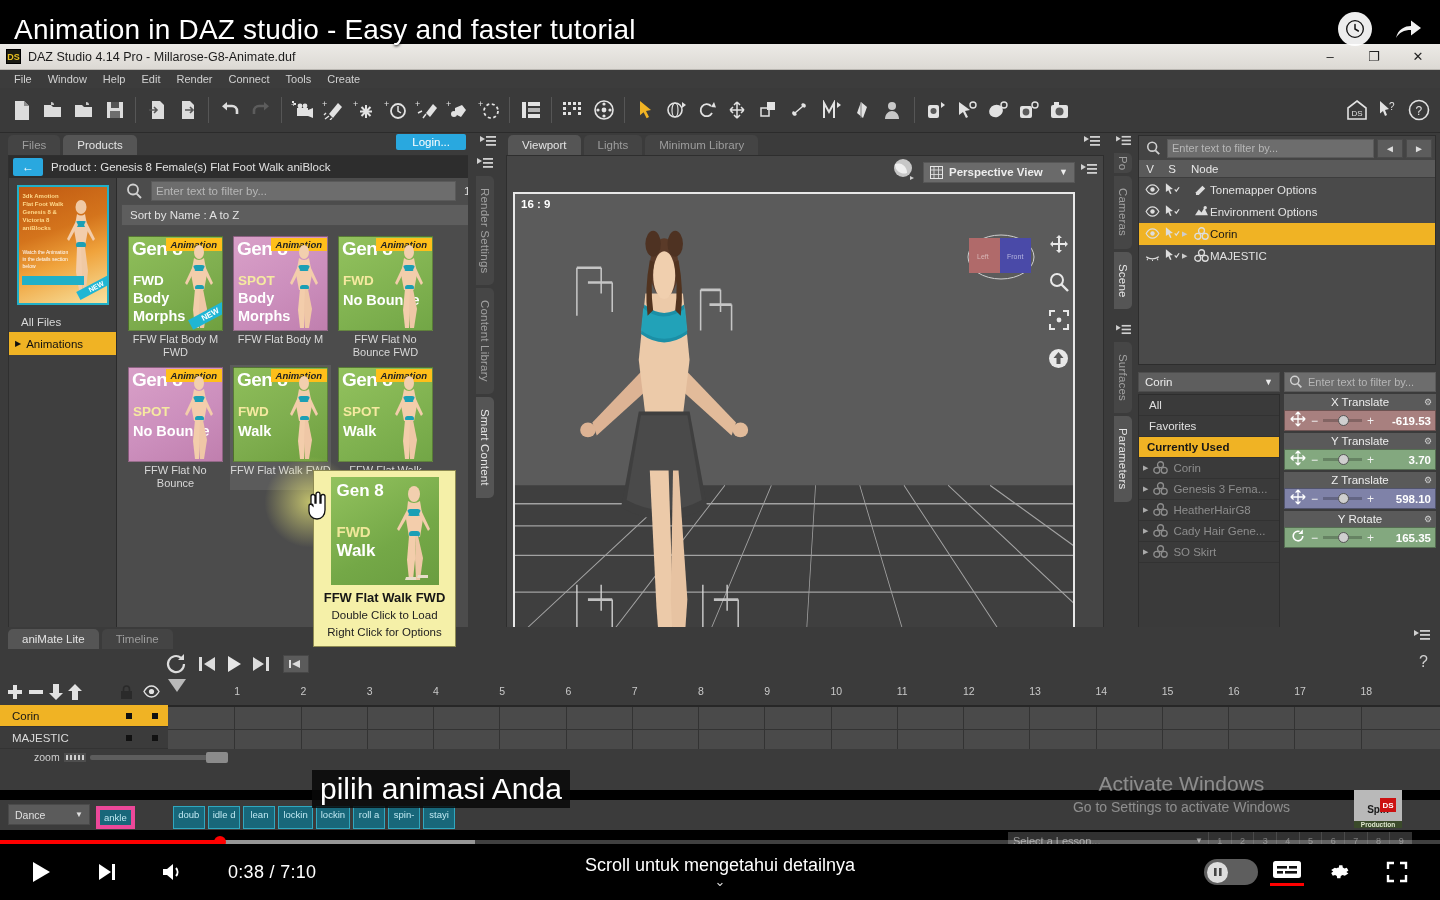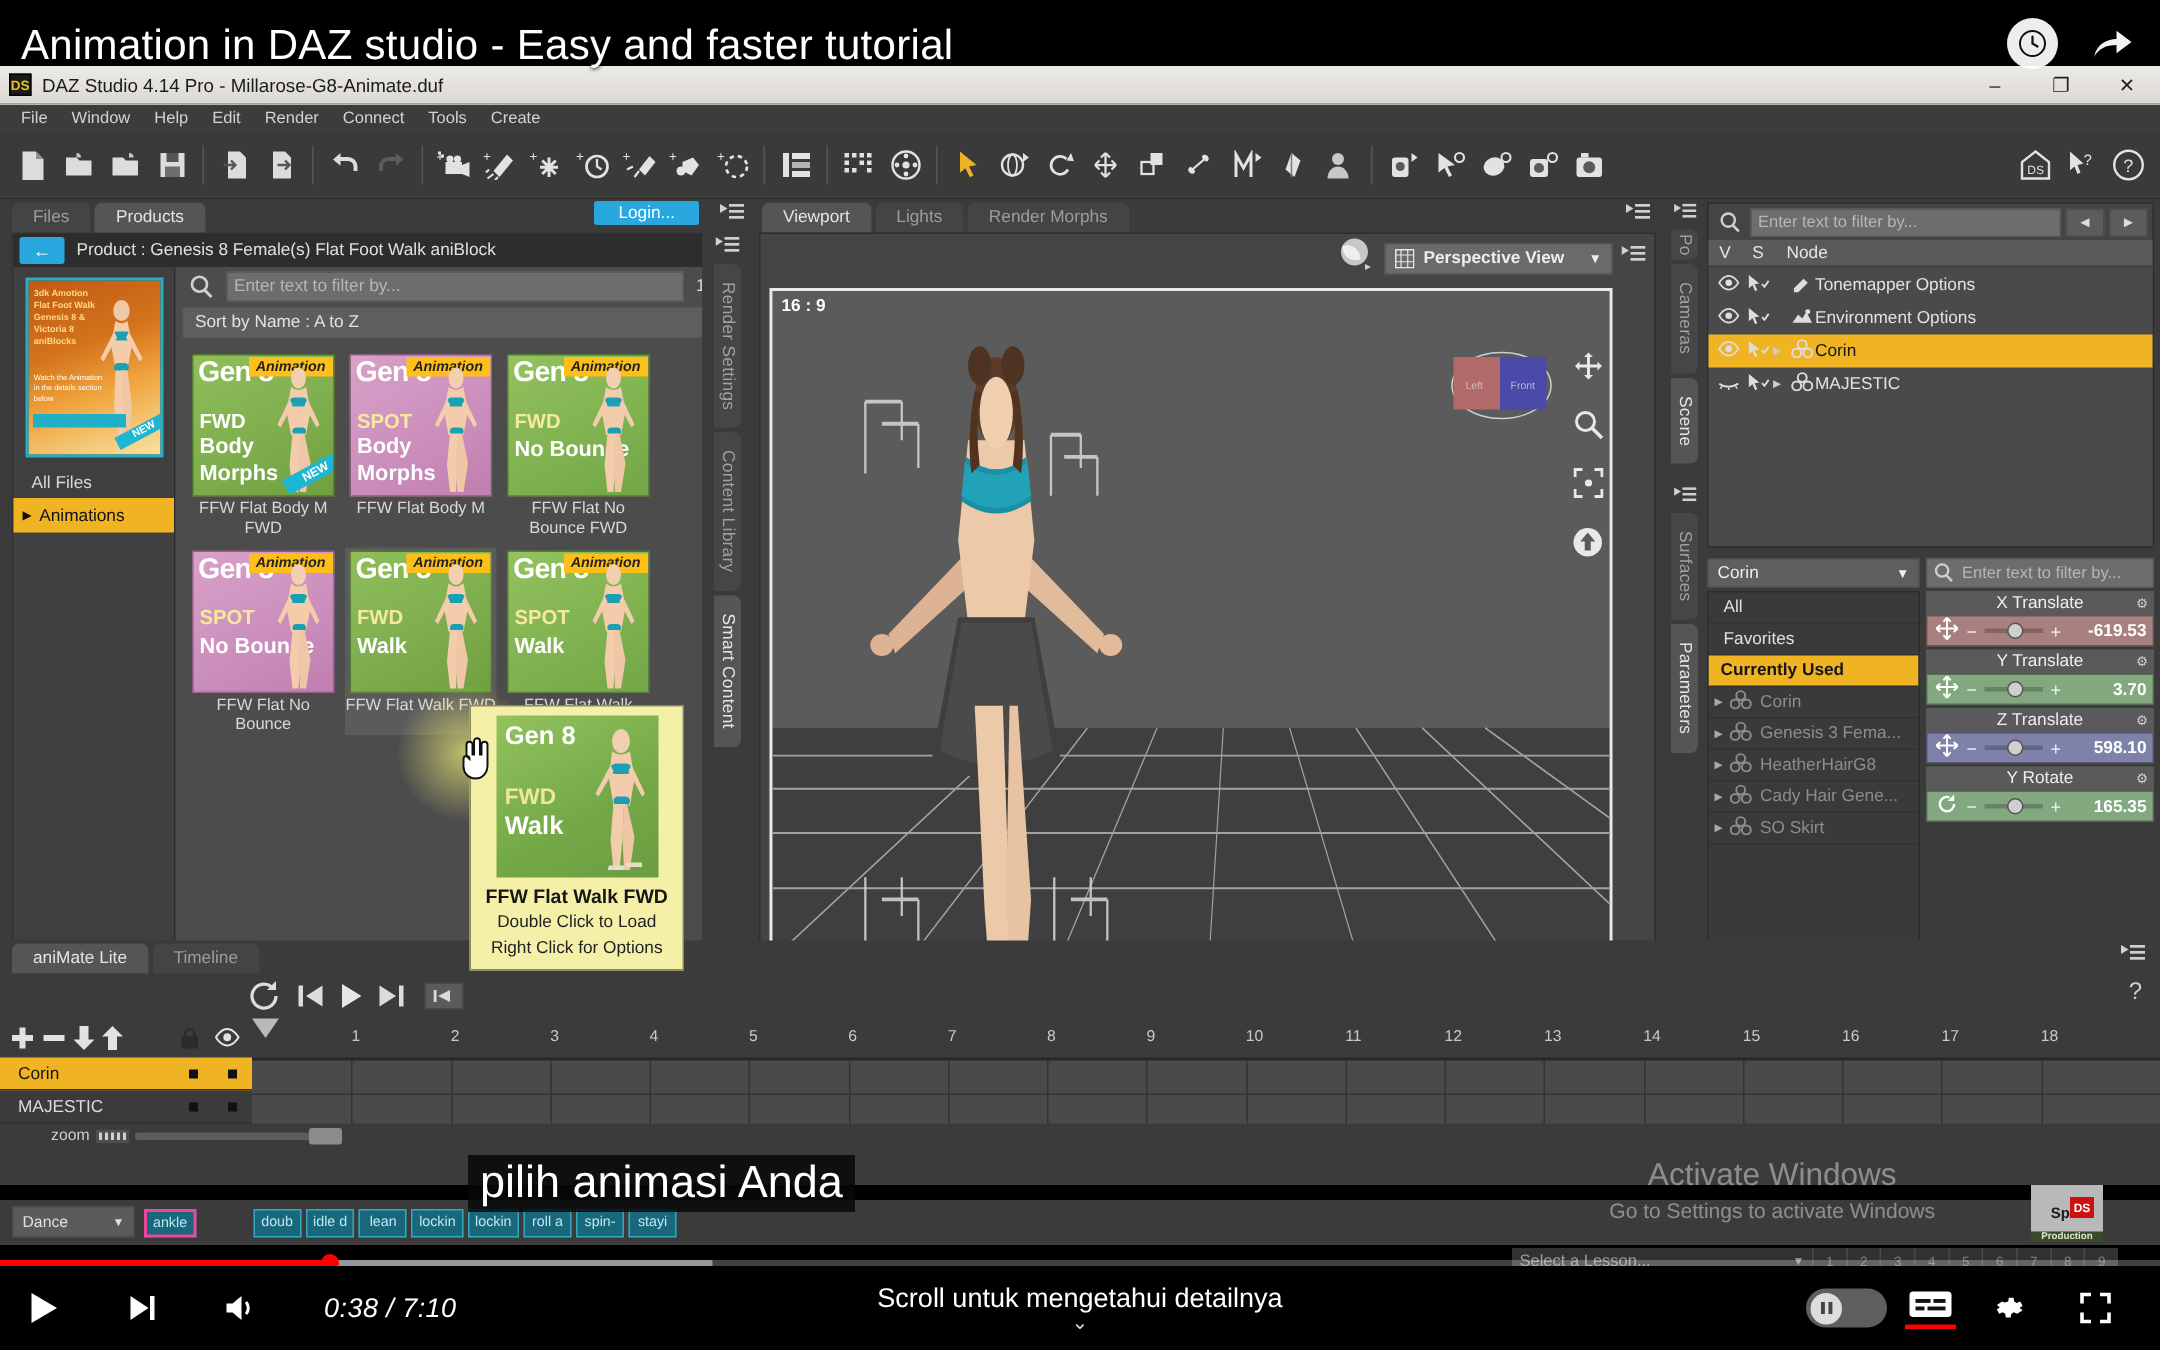--- a/index.html
+++ b/index.html
@@ -191,21 +191,21 @@
   .lesson-bar { position:absolute; left:1008px; top:832px; width:404px; height:17px; display:flex; z-index:53; background:rgba(90,90,90,.55);}
   .lesson-dd { width:200px; display:flex; align-items:center; padding:0 5px; font-size:11px; color:rgba(235,235,235,.55);}
   .lesson-dd .cv { margin-left:auto; font-size:8px;}
   .lesson-n { flex:1; border-left:1px solid rgba(255,255,255,.12); font-size:9px; color:rgba(230,230,230,.4); display:flex; align-items:center; justify-content:center;}
 
   .progress { position:absolute; left:0; bottom:56px; width:1440px; height:4px; background:rgba(255,255,255,.25); z-index:58;}
   .p-load { position:absolute; left:0; top:0; height:4px; width:33%; background:rgba(255,255,255,.45);}
   .p-play { position:absolute; left:0; top:0; height:4px; width:15.3%; background:#f00;}
   .p-knob { position:absolute; left:15.3%; top:-4px; width:12px;height:12px;border-radius:50%; background:#f00; margin-left:-6px;}
   .ctrlbar { position:absolute; left:0; bottom:0; width:1440px; height:56px; background:#000; z-index:58; display:flex; align-items:center; color:#fff;}
-  .cb-left { display:flex; align-items:center; gap:20px; padding-left:6px;font-style:italic;}
+  .cb-left { display:flex; align-items:center; gap:20px; padding-left:18px;}
   .cb-btn { width:46px; height:46px; display:flex; align-items:center; justify-content:center;}
   .timetxt { font-size:18px; margin-left:12px; letter-spacing:.3px;}
   .cb-center { position:absolute; left:0; right:0; text-align:center; pointer-events:none;}
   .scroll-txt { font-size:18px; color:#fff;}
   .scroll-chev { font-size:13px; color:#ddd; margin-top:-2px;}
   .cb-right { margin-left:auto; display:flex; align-items:center; gap:12px; padding-right:20px;}
   .toggle { width:54px; height:26px; border-radius:13px; background:#5e5e5e; display:flex; align-items:center; padding-left:3px;}
   .toggle .kn { width:21px;height:21px;border-radius:50%;background:#ddd; display:flex;align-items:center;justify-content:center;}
   .cc-btn { position:relative; display:flex; flex-direction:column; align-items:center;}
   .cc-underline { width:34px; height:3px; background:#f00; margin-top:3px;}
@@ -727,21 +727,21 @@
           <div class="sidetab">Content Library</div>
           <div class="sidetab active">Smart Content</div>
           <div class="st-arrows">▲<br>▼</div>
         </div>
       </div>
 
       <div class="center">
         <div class="vp-tabs">
           <div class="tab active">Viewport</div>
           <div class="tab">Lights</div>
-          <div class="tab">Render Morphs</div>
+          <div class="tab">Minimum Library</div>
           <div class="panel-ic" style="right:8px;">
             <svg width="16" height="14" viewBox="0 0 16 14">
                 <path d="M0 1l5 3-5 3z" fill="#d0d0d0"></path>
                 <rect x="6" y="1" width="10" height="1.8" fill="#d0d0d0"></rect>
                 <rect x="6" y="5" width="10" height="1.8" fill="#d0d0d0"></rect>
                 <rect x="6" y="9" width="10" height="1.8" fill="#d0d0d0"></rect>
               </svg>
           </div>
         </div>
 
@@ -1277,21 +1277,21 @@
     <div class="tt-s">Double Click to Load</div>
     <div class="tt-s">Right Click for Options</div>
   </div>
 
   <div style="position:absolute;left:0;top:800px;width:1440px;height:30px;background:#3b3b3b;z-index:40;">
     <div style="position:absolute;left:8px;top:4px;width:82px;height:21px;background:#5b5b5b;border:1px solid #4a4a4a;display:flex;align-items:center;padding:0 6px;font-size:10.5px;color:#e0e0e0;">
       <span>Dance</span>
       <span style="margin-left:auto;font-size:8px;">▼</span>
     </div>
     <div id="blocks" style="position:absolute;left:96px;top:6px;display:flex;gap:3px;">
-        <div style="background:#18677a;border:2px solid #ec4899;color:#bfe8f2;font-size:9.5px;padding:2px 4px;min-width:32px;text-align:center;">ankle</div>
+        <div style="background:#18677a;border:4px solid #ec4899;color:#bfe8f2;font-size:9.5px;padding:2px 4px;min-width:32px;text-align:center;">ankle</div>
         <div style="background:#18677a;border:1px solid #2fa8c0;color:#bfe8f2;font-size:9.5px;padding:2px 4px;min-width:32px;text-align:center;margin-left:35px;">doub</div>
         <div style="background:#18677a;border:1px solid #2fa8c0;color:#bfe8f2;font-size:9.5px;padding:2px 4px;min-width:32px;text-align:center;">idle d</div>
         <div style="background:#18677a;border:1px solid #2fa8c0;color:#bfe8f2;font-size:9.5px;padding:2px 4px;min-width:32px;text-align:center;">lean</div>
         <div style="background:#18677a;border:1px solid #2fa8c0;color:#bfe8f2;font-size:9.5px;padding:2px 4px;min-width:32px;text-align:center;">lockin</div>
         <div style="background:#18677a;border:1px solid #2fa8c0;color:#bfe8f2;font-size:9.5px;padding:2px 4px;min-width:32px;text-align:center;">lockin</div>
         <div style="background:#18677a;border:1px solid #2fa8c0;color:#bfe8f2;font-size:9.5px;padding:2px 4px;min-width:32px;text-align:center;">roll a</div>
         <div style="background:#18677a;border:1px solid #2fa8c0;color:#bfe8f2;font-size:9.5px;padding:2px 4px;min-width:32px;text-align:center;">spin-</div>
         <div style="background:#18677a;border:1px solid #2fa8c0;color:#bfe8f2;font-size:9.5px;padding:2px 4px;min-width:32px;text-align:center;">stayi</div>
       </div>
   </div>

